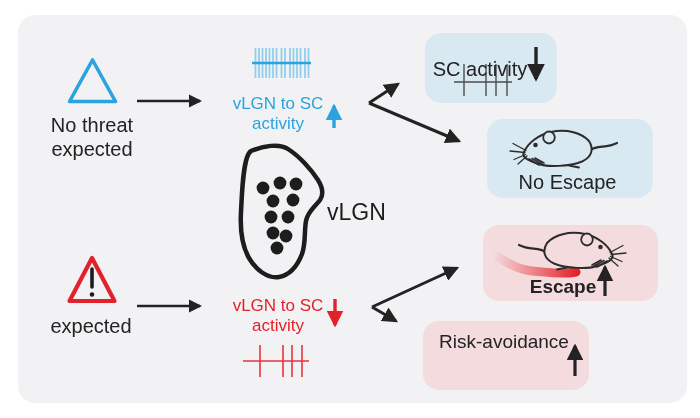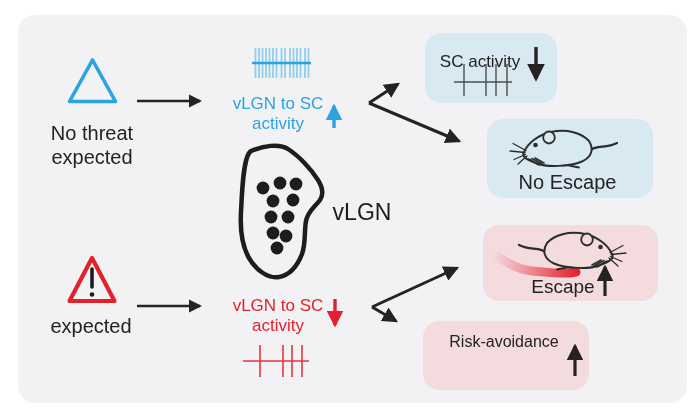--- a/index.html
+++ b/index.html
@@ -12,29 +12,29 @@
   .box{position:absolute;border-radius:16px;}
   .box.blue{background:#d8e9f2;}
   .box.pink{background:#f4dcde;}
   #sc-box{left:425px;top:33px;width:132px;height:70px;}
   #no-escape-box{left:487px;top:119px;width:166px;height:79px;}
   #escape-box{left:483px;top:225px;width:175px;height:76px;}
   #risk-box{left:423px;top:321px;width:166px;height:69px;}
   svg.art{position:absolute;left:0;top:0;width:700px;height:418px;overflow:visible;}
   .t{position:absolute;text-align:center;}
   .t div{white-space:nowrap;}
-  #no-threat-label{left:32px;top:121px;width:120px;font-size:20px;line-height:24px;}
+  #no-threat-label{left:32px;top:113px;width:120px;font-size:20px;line-height:24px;}
   #threat-label{left:31px;top:314px;width:120px;font-size:20px;line-height:24px;}
   #vlgn-up-label{left:217px;top:94px;width:122px;font-size:17px;line-height:20px;color:#2aa3df;}
   #vlgn-down-label{left:217px;top:296px;width:122px;font-size:17px;line-height:20px;color:#e3212a;}
-  #vlgn-name{left:327px;top:199px;width:70px;font-size:23px;text-align:center;color:#1d1d1d;}
-  #sc-label{left:430px;top:52px;width:100px;font-size:17px;}
+  #vlgn-name{left:327px;top:199px;width:70px;font-size:23px;text-align:left;color:#1d1d1d;}
+  #sc-label{left:430px;top:58px;width:100px;font-size:20px;}
   #no-escape-label{left:500px;top:171px;width:135px;font-size:20px;}
-  #escape-label{left:513px;top:276px;width:100px;font-size:19px;}
-  #risk-label{left:428px;top:331px;width:152px;font-size:16px;line-height:22px;}
+  #escape-label{left:513px;top:276px;width:100px;font-size:19px;font-weight:bold;}
+  #risk-label{left:428px;top:331px;width:152px;font-size:19px;line-height:22px;}
 </style>
 </head>
 <body>
 
 <div class="canvas">
 
   <div class="panel"></div>
 
   <div class="box blue" id="sc-box"></div>
   <div class="box blue" id="no-escape-box"></div>

